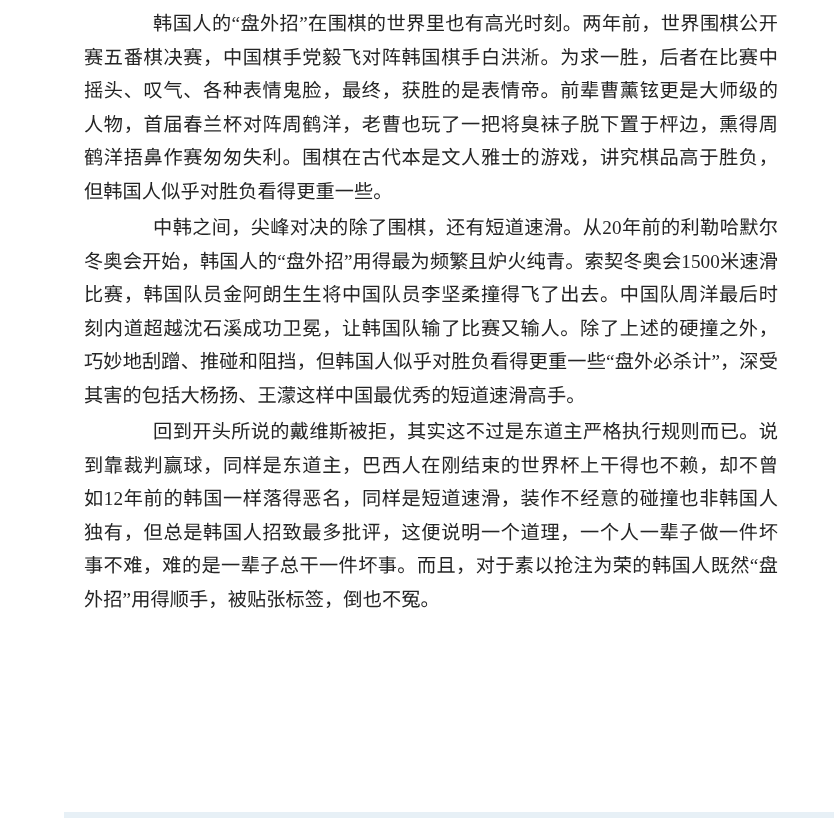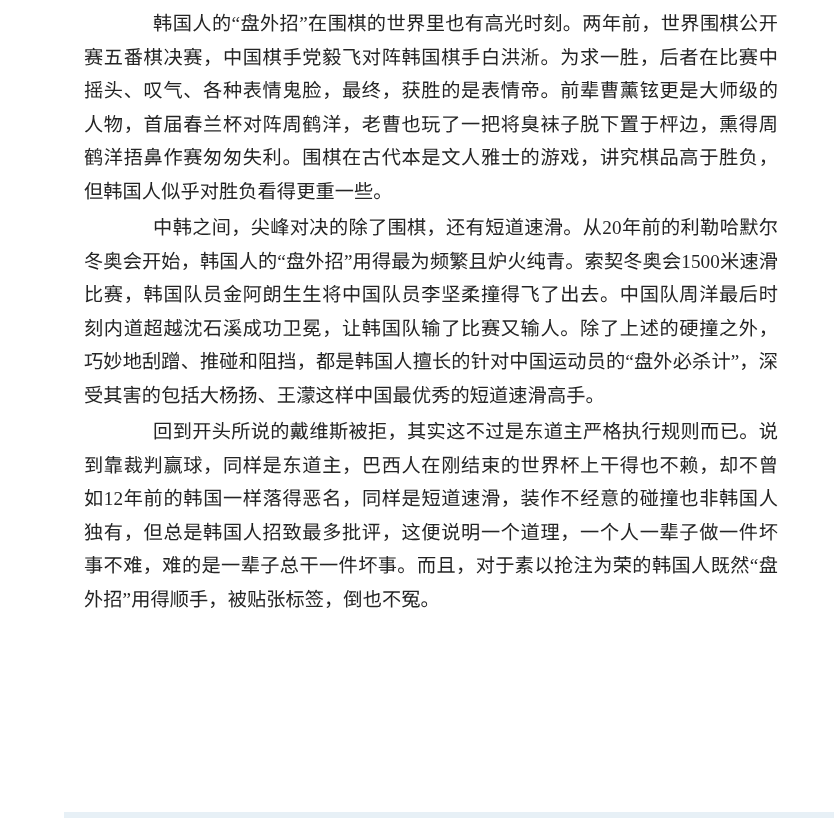--- a/index.html
+++ b/index.html
@@ -44,17 +44,17 @@
     height:6px;
     background:var(--bottom-strip);
   }
 </style>
 </head>
 <body>
 
 <div class="page">
   <div class="content">
     <p class="para">韩国人的“盘外招”在围棋的世界里也有高光时刻。两年前，世界围棋公开赛五番棋决赛，中国棋手党毅飞对阵韩国棋手白洪淅。为求一胜，后者在比赛中摇头、叹气、各种表情鬼脸，最终，获胜的是表情帝。前辈曹薰铉更是大师级的人物，首届春兰杯对阵周鹤洋，老曹也玩了一把将臭袜子脱下置于枰边，熏得周鹤洋捂鼻作赛匆匆失利。围棋在古代本是文人雅士的游戏，讲究棋品高于胜负，但韩国人似乎对胜负看得更重一些。</p>
-    <p class="para">中韩之间，尖峰对决的除了围棋，还有短道速滑。从20年前的利勒哈默尔冬奥会开始，韩国人的“盘外招”用得最为频繁且炉火纯青。索契冬奥会1500米速滑比赛，韩国队员金阿朗生生将中国队员李坚柔撞得飞了出去。中国队周洋最后时刻内道超越沈石溪成功卫冕，让韩国队输了比赛又输人。除了上述的硬撞之外，巧妙地刮蹭、推碰和阻挡，都是韩国人擅长的针对中国运动员的“盘外必杀计”，深受其害的包括大杨扬、王濛这样中国最优秀的短道速滑高手。</p>
+    <p class="para">中韩之间，尖峰对决的除了围棋，还有短道速滑。从20年前的利勒哈默尔冬奥会开始，韩国人的“盘外招”用得最为频繁且炉火纯青。索契冬奥会1500米速滑比赛，韩国队员金阿朗生生将中国队员李坚柔撞得飞了出去。中国队周洋最后时刻内道超越沈石溪成功卫冕，让韩国队输了比赛又输人。除了上述的硬撞之外，巧妙地刮蹭、推碰和阻挡，但韩国人似乎对胜负看得更重一些“盘外必杀计”，深受其害的包括大杨扬、王濛这样中国最优秀的短道速滑高手。</p>
     <p class="para">回到开头所说的戴维斯被拒，其实这不过是东道主严格执行规则而已。说到靠裁判赢球，同样是东道主，巴西人在刚结束的世界杯上干得也不赖，却不曾如12年前的韩国一样落得恶名，同样是短道速滑，装作不经意的碰撞也非韩国人独有，但总是韩国人招致最多批评，这便说明一个道理，一个人一辈子做一件坏事不难，难的是一辈子总干一件坏事。而且，对于素以抢注为荣的韩国人既然“盘外招”用得顺手，被贴张标签，倒也不冤。</p>
   </div>
   <div class="bottom-strip"></div>
 </div>
 
 </body></html>

